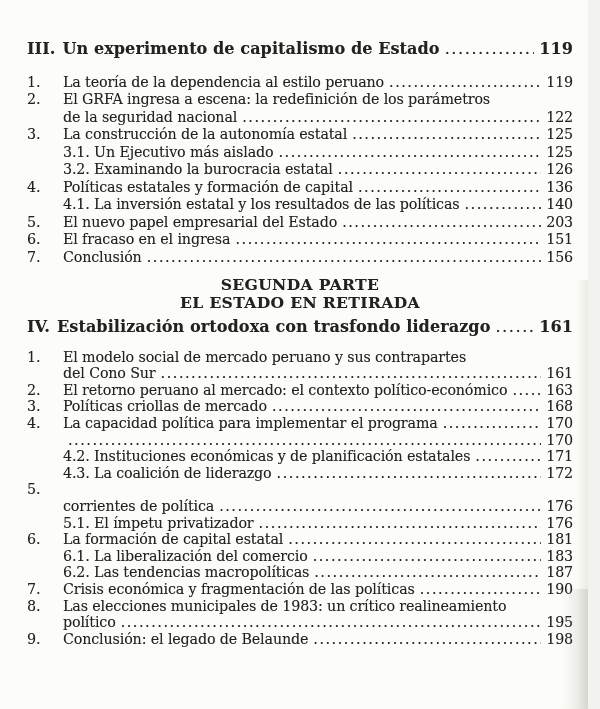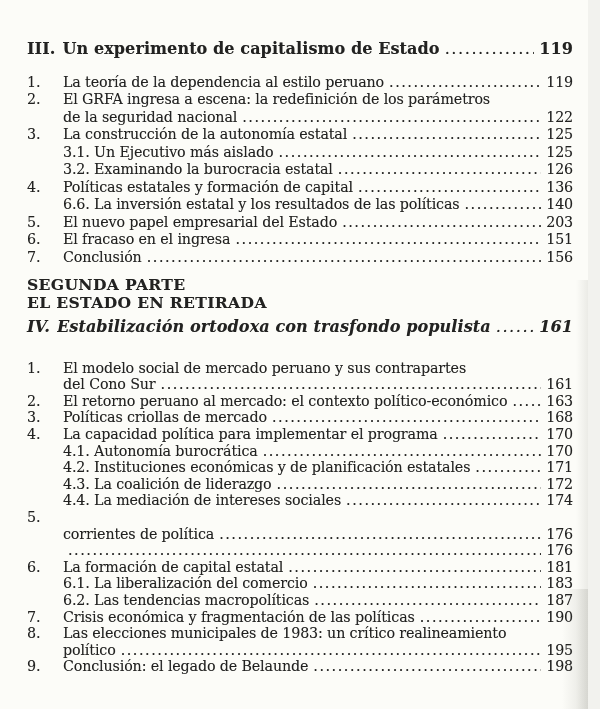--- a/index.html
+++ b/index.html
@@ -60,26 +60,27 @@
   .no-page .leader { visibility: hidden; }
   
   .chapter-row {
     font-weight: bold;
     font-size: 16px;
     letter-spacing: 0.1px;
     height: 18px;
     line-height: 18px;
   }
   .chapter-row.sec1 { margin-bottom: 16px; }
-  .chapter-row.sec2 { margin-bottom: 24px; font-style: italic; }
+  .chapter-row.sec2 { margin-bottom: 13px; }
   .chapter-row .label { margin-right: 7px; }
   .chapter-row .pg { font-weight: bold; }
   
   .part-block {
     margin: 10px 0 8px 0;
+    text-align: center;
     font-weight: bold;
     font-size: 15.5px;
     letter-spacing: 0.4px;
   }
   .part-block .part-line {
     height: 17.5px;
     line-height: 17.5px;
   }
   
   .edge-right {
@@ -149,21 +150,21 @@
     <span class="pg">126</span>
   </div>
       <div class="row sec1">
     <span class="num">4.</span>
     <span class="txt">Políticas estatales y formación de capital</span>
     <span class="leader"></span>
     <span class="pg">136</span>
   </div>
       <div class="row sec1">
     <span class="num"></span>
-    <span class="txt">6.6. La inversión estatal y los resultados de las políticas</span>
+    <span class="txt">4.1. La inversión estatal y los resultados de las políticas</span>
     <span class="leader"></span>
     <span class="pg">140</span>
   </div>
       <div class="row sec1">
     <span class="num">5.</span>
     <span class="txt">El nuevo papel empresarial del Estado</span>
     <span class="leader"></span>
     <span class="pg">203</span>
   </div>
       <div class="row sec1">
@@ -177,21 +178,21 @@
     <span class="txt">Conclusión</span>
     <span class="leader"></span>
     <span class="pg">156</span>
   </div>
       <div class="part-block sec1">
     <div class="part-line">SEGUNDA PARTE</div>
     <div class="part-line">EL ESTADO EN RETIRADA</div>
   </div>
       <div class="row chapter-row sec2">
     <span class="label">IV.</span>
-    <span class="txt">Estabilización ortodoxa con trasfondo populista</span>
+    <span class="txt">Estabilización ortodoxa con trasfondo liderazgo</span>
     <span class="leader"></span>
     <span class="pg">161</span>
   </div>
       <div class="row no-page sec2">
     <span class="num">1.</span>
     <span class="txt">El modelo social de mercado peruano y sus contrapartes</span>
     <span class="leader"></span>
 
   </div>
       <div class="row sec2">
@@ -213,55 +214,49 @@
     <span class="pg">168</span>
   </div>
       <div class="row sec2">
     <span class="num">4.</span>
     <span class="txt">La capacidad política para implementar el programa</span>
     <span class="leader"></span>
     <span class="pg">170</span>
   </div>
       <div class="row sec2">
     <span class="num"></span>
-    <span class="txt">4.1. Autonomía burocrática</span>
     <span class="leader"></span>
     <span class="pg">170</span>
   </div>
       <div class="row sec2">
     <span class="num"></span>
     <span class="txt">4.2. Instituciones económicas y de planificación estatales</span>
     <span class="leader"></span>
     <span class="pg">171</span>
   </div>
       <div class="row sec2">
     <span class="num"></span>
     <span class="txt">4.3. La coalición de liderazgo</span>
     <span class="leader"></span>
     <span class="pg">172</span>
-  </div>
-      <div class="row sec2">
-    <span class="num"></span>
-    <span class="txt">4.4. La mediación de intereses sociales</span>
-    <span class="leader"></span>
-    <span class="pg">174</span>
   </div>
       <div class="row no-page sec2">
     <span class="num">5.</span>
     <span class="leader"></span>
 
   </div>
       <div class="row sec2">
     <span class="num"></span>
     <span class="txt">corrientes de política</span>
     <span class="leader"></span>
     <span class="pg">176</span>
   </div>
       <div class="row sec2">
     <span class="num"></span>
+    <span class="txt">5.1. El ímpetu privatizador</span>
     <span class="leader"></span>
     <span class="pg">176</span>
   </div>
       <div class="row sec2">
     <span class="num">6.</span>
     <span class="txt">La formación de capital estatal</span>
     <span class="leader"></span>
     <span class="pg">181</span>
   </div>
       <div class="row sec2">

